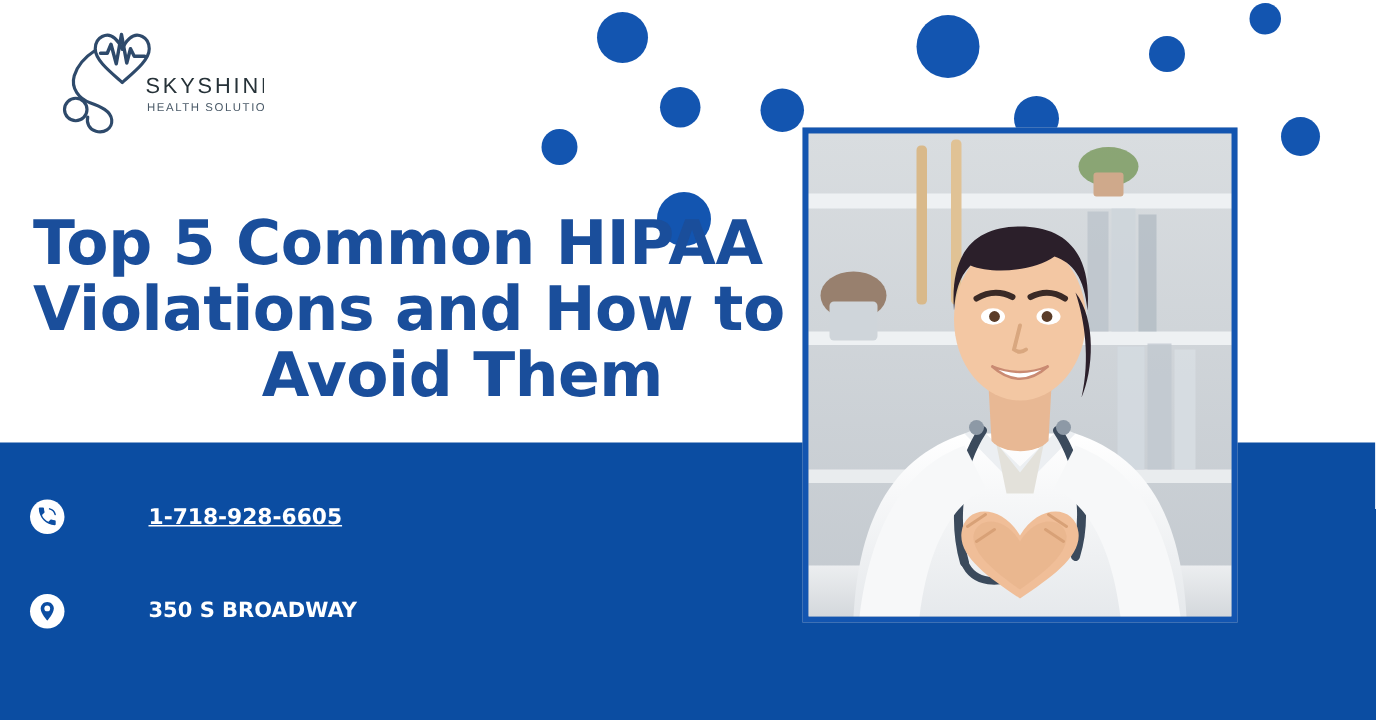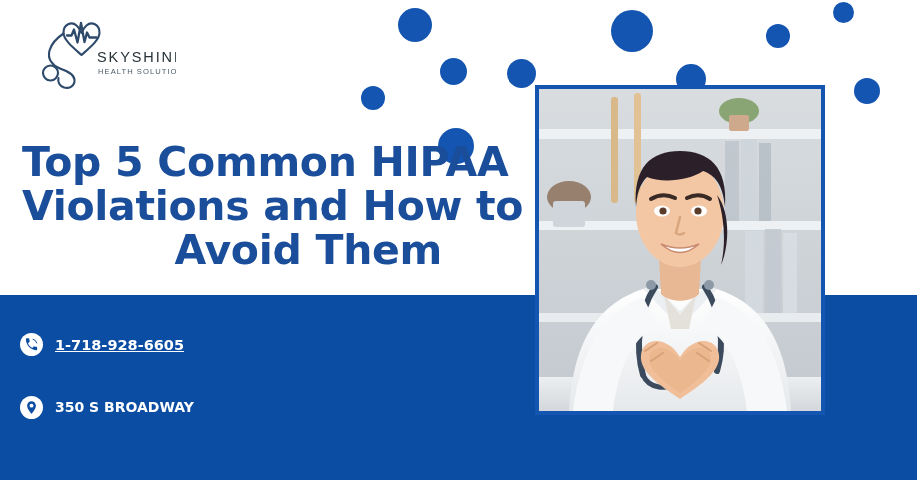--- a/index.html
+++ b/index.html
@@ -77,20 +77,21 @@
   .contact {
     position: absolute;
     left: 20px;
     top: 333px;
     width: 420px;
   }
   .contact-row {
     display: flex;
     align-items: center;
     margin-bottom: 13px;
+    gap: 44px;
   }
   .contact-row.addr { margin-bottom: 0; margin-top: 40px; }
   .cicon {
     width: 23px;
     height: 23px;
     border-radius: 50%;
     background: #ffffff;
     flex: 0 0 23px;
     margin-right: 12px;
     display: flex;

